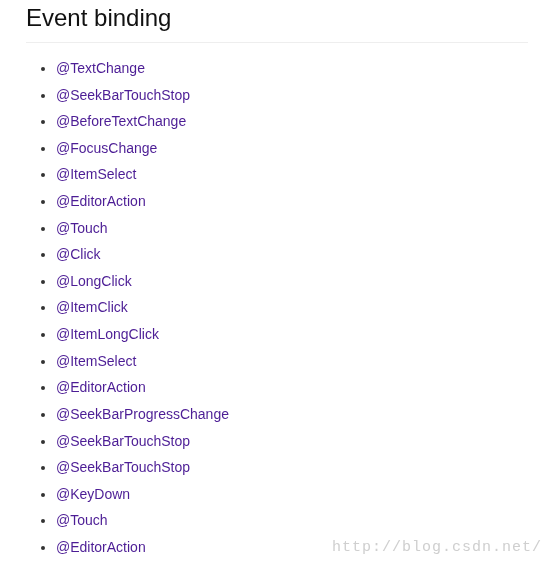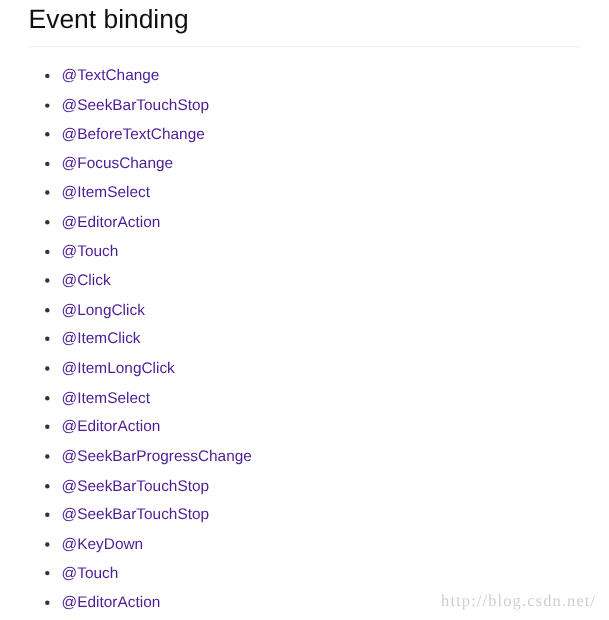--- a/index.html
+++ b/index.html
@@ -34,21 +34,21 @@
       margin-bottom: 7.3px;
     }
     ul.link-list li a {
       color: #4c1d95;
       text-decoration: none;
     }
     .watermark {
       position: absolute;
       right: 12px;
       bottom: 8px;
-      font-family: Liberation Serif, serif;
+      font-family: Liberation Mono, monospace;
       font-size: 15px;
       letter-spacing: 1px;
       color: #cfcfcf;
       pointer-events: none;
     }
   </style>
 </head>
 <body>
 
 <h2 class="heading">Event binding</h2>

